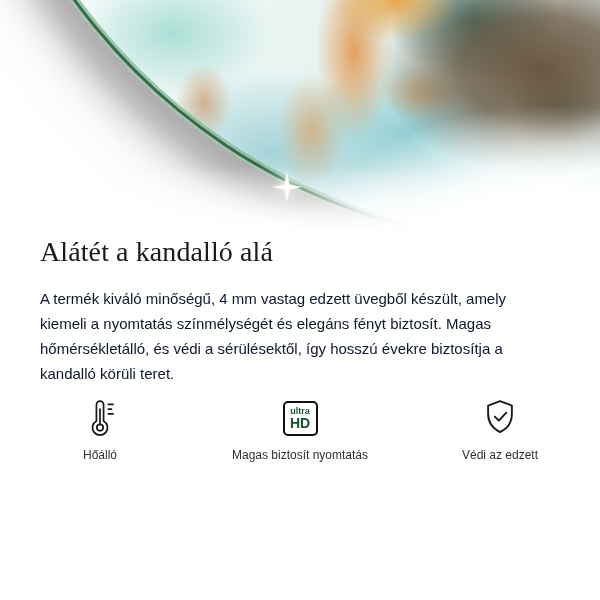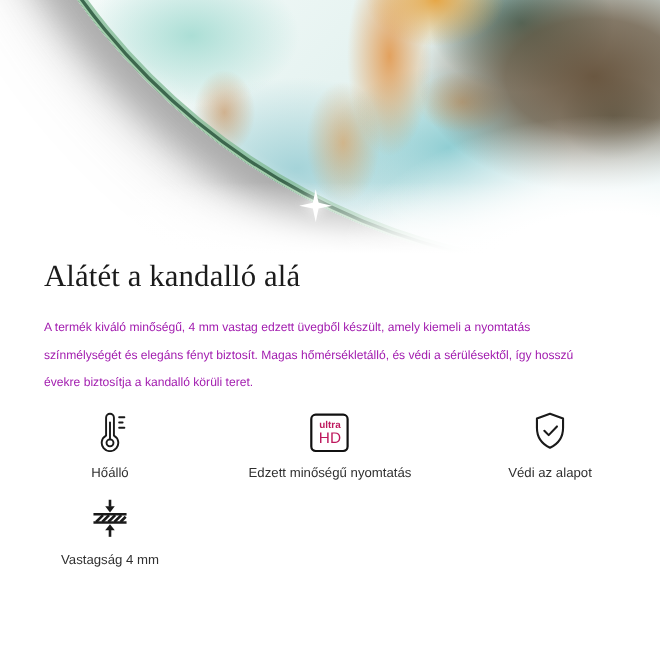--- a/index.html
+++ b/index.html
@@ -50,42 +50,42 @@
   .sparkle { position:absolute; left:271px; top:171px; width:32px; height:32px; pointer-events:none; }
   .sparkle svg { filter: drop-shadow(0 0 5px rgba(255,255,255,0.95)); }
 
   
   .content { padding:0 40px; }
   h1.title {
     margin:3px 0 16px; font-family:"Liberation Serif", serif; font-weight:400;
     font-size:28px; line-height:37px; color:#1b1b1b; letter-spacing:0.1px;
   }
   p.desc {
-    margin:15px 0 0; font-size:11px; line-height:25px; color:#a21caf; max-width:503px;
+    margin:15px 0 0; font-size:15px; line-height:25px; color:#0f172a; max-width:503px;
   }
 
   
   .features {
     width:600px; margin-top:12px; display:grid;
     grid-template-columns:1fr 1fr 1fr; row-gap:15px; justify-items:center;
   }
   .feature {
     height:64px; display:flex; flex-direction:column;
     justify-content:flex-end; align-items:center; gap:12px;
   }
   .flabel { font-size:12px; line-height:14px; color:#303030; white-space:nowrap;text-align:center; }
   .icon { display:block; }
   .icon path, .icon line, .icon circle { stroke:#1a1a1a; fill:none; }
   .uhd-box {
     width:35px; height:35px; border:2.5px solid #111111; border-radius:5px;
     display:flex; flex-direction:column; align-items:center; justify-content:center;
-    box-sizing:border-box; color:#be185d;
+    box-sizing:border-box; color:#14532d;
   }
   .uhd-top { font-size:9px; font-weight:700; line-height:9px; }
-  .uhd-bottom { font-size:14px; font-weight:400; line-height:14px;text-align:center; }
+  .uhd-bottom { font-size:14px; font-weight:700; line-height:14px;text-align:center; }
 </style>
 </head>
 <body>
 
 <div class="page">
 
   <div class="hero">
     <div class="glass-circle">
       <div class="marble"></div>
     </div>
@@ -112,40 +112,28 @@
         <path d="M32.5 8 h6 M32.5 14 h4 M32.5 20 h6" stroke-width="2.2" stroke-linecap="round"></path>
       </svg>
       <div class="flabel">Hőálló</div>
     </div>
 
     <div class="feature">
       <div class="uhd-box">
         <span class="uhd-top">ultra</span>
         <span class="uhd-bottom">HD</span>
       </div>
-      <div class="flabel">Edzett minőségű nyomtatás</div>
+      <div class="flabel">Magas biztosít nyomtatás</div>
     </div>
 
     <div class="feature">
       <svg class="icon" width="40" height="42" viewBox="0 0 44 48">
         <path d="M22 4 L37 9.5 V20 c0 11.5 -6.5 19 -15 23 c-8.5 -4 -15 -11.5 -15 -23 V9.5 Z" stroke-width="2.4" stroke-linejoin="round"></path>
         <path d="M15.5 23.5 l5 5 L30 18.5" stroke-width="2.4" stroke-linecap="round" stroke-linejoin="round"></path>
       </svg>
-      <div class="flabel">Védi az alapot</div>
+      <div class="flabel">Védi az edzett</div>
     </div>
 
 
 
-    <div class="feature">
-      <svg class="icon" width="40" height="42" viewBox="0 0 48 48">
-        <line x1="24" y1="3" x2="24" y2="11" stroke-width="3"></line>
-        <polygon points="18.5,10.5 29.5,10.5 24,17.5" fill="#1a1a1a" stroke="none"></polygon>
-        <line x1="5" y1="19.5" x2="43" y2="19.5" stroke-width="2.8"></line>
-        <line x1="5" y1="29" x2="43" y2="29" stroke-width="2.8"></line>
-        <path d="M8 28.5 L16 20.5 M15 28.5 L23 20.5 M22 28.5 L30 20.5 M29 28.5 L37 20.5 M36 28.5 L42 22.5" stroke-width="3"></path>
-        <polygon points="18.5,38 29.5,38 24,31" fill="#1a1a1a" stroke="none"></polygon>
-        <line x1="24" y1="37.5" x2="24" y2="45.5" stroke-width="3"></line>
-      </svg>
-      <div class="flabel">Vastagság 4 mm</div>
-    </div>
 
   </div>
 </div>
 
 </body></html>

